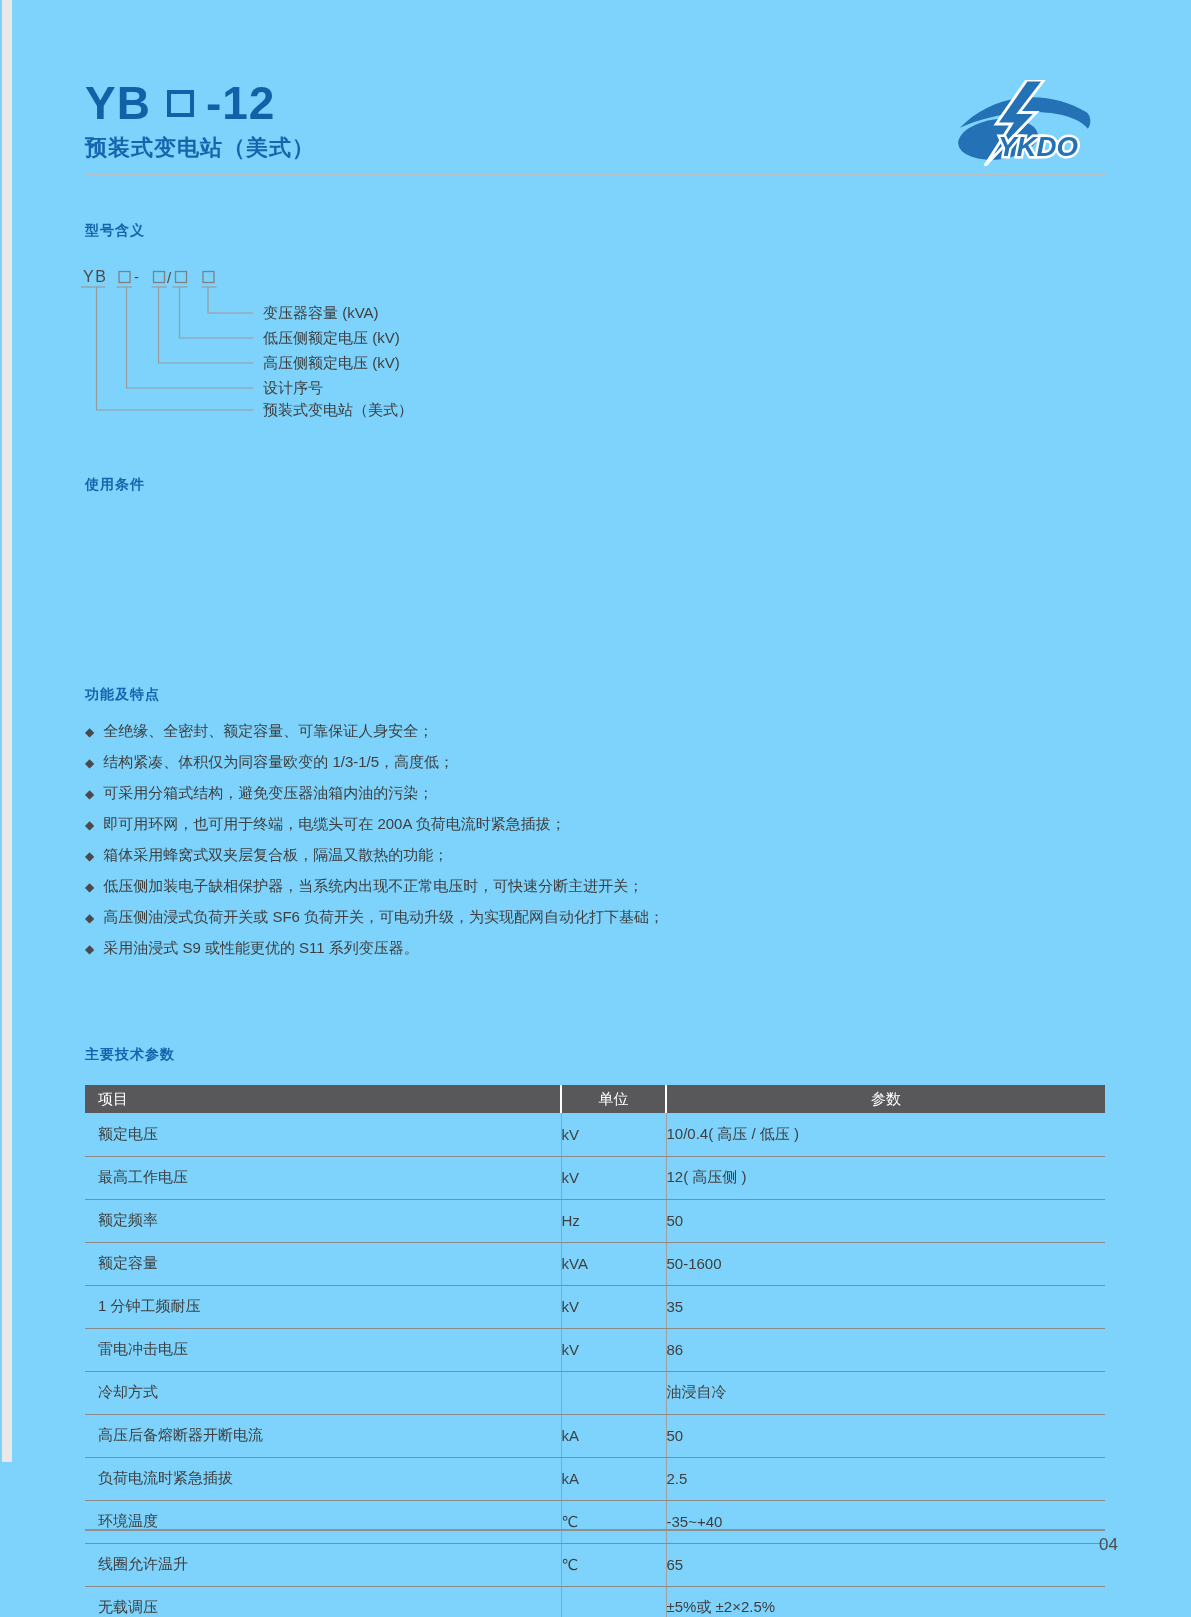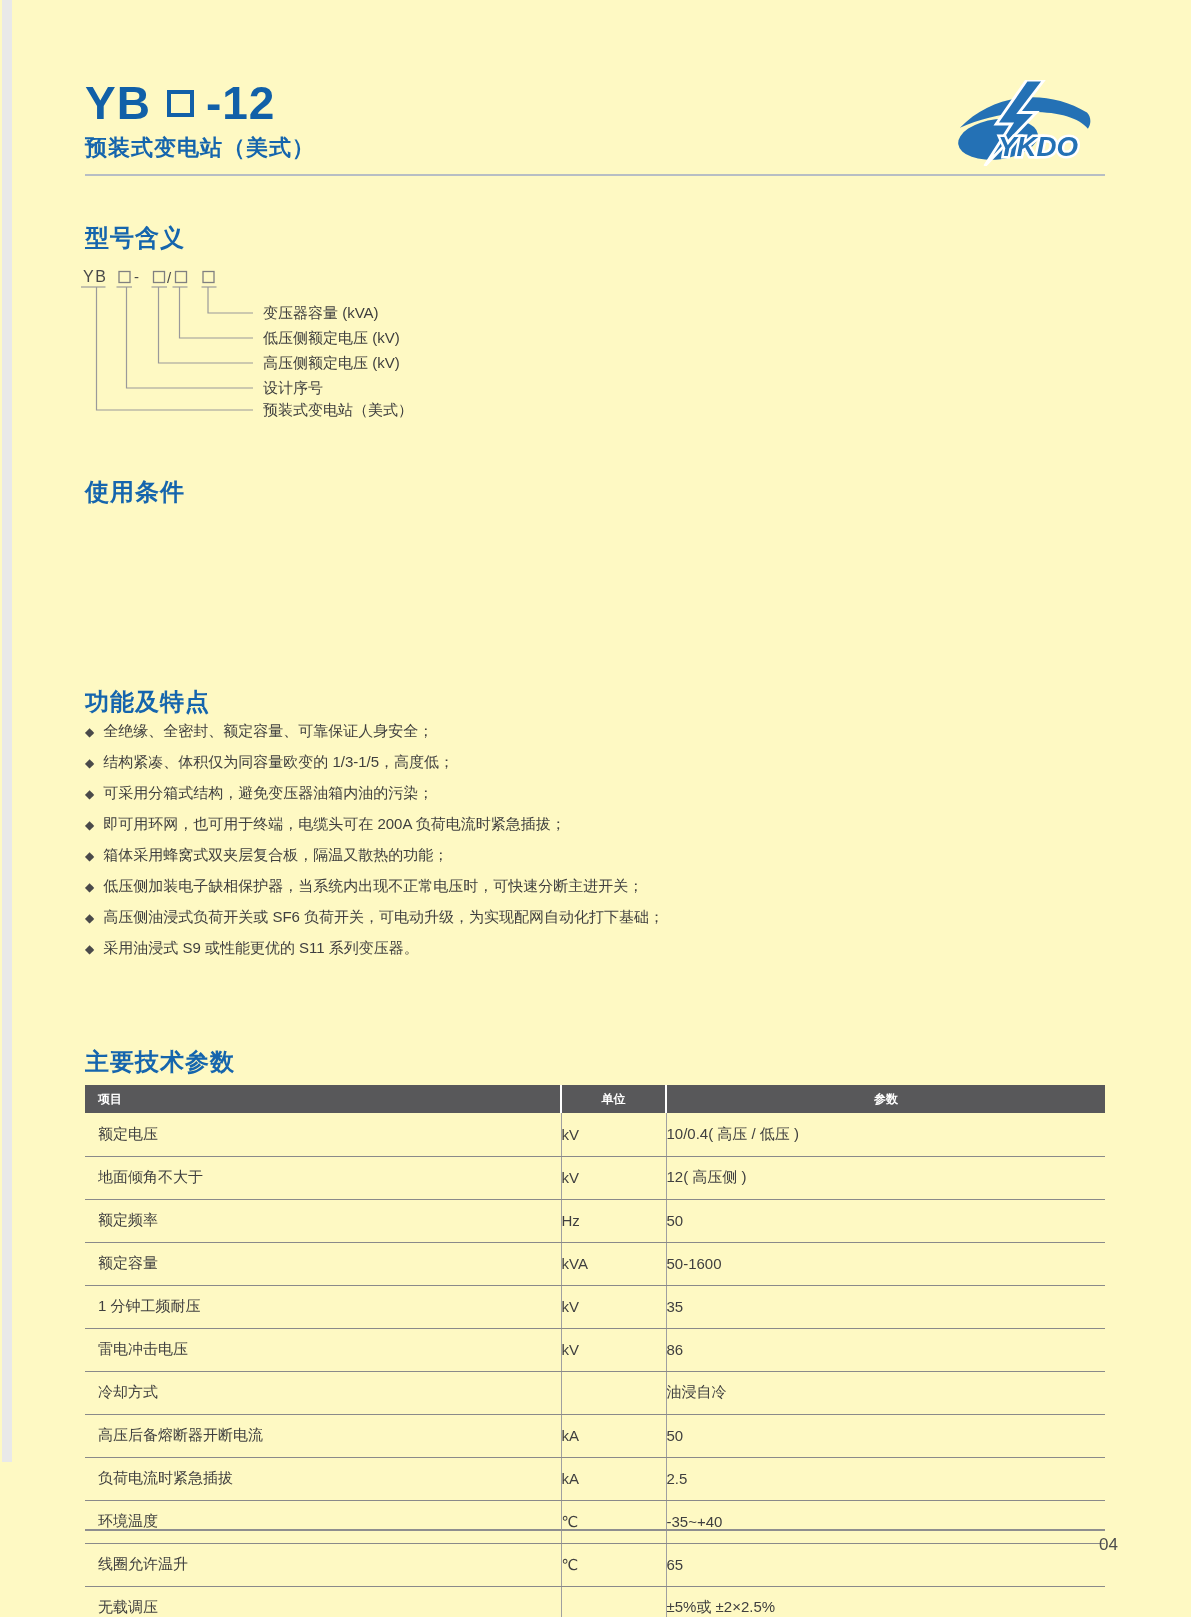--- a/index.html
+++ b/index.html
@@ -1,31 +1,31 @@
 <!DOCTYPE html>
 <html><head>
 <meta charset="utf-8">
 <style>
   * { margin: 0; padding: 0; box-sizing: border-box; }
   html,body { background:#fff; }
   body { font-family: "Liberation Sans", "DejaVu Sans", sans-serif; color:#3f3f3f; }
-  .page { position:relative; width:1191px; height:1617px; background:#fef9c3; overflow:hidden; }
+  .page { position:relative; width:1191px; height:1617px; background:#7dd3fc; overflow:hidden; }
 
   .edge-strip { position:absolute; left:2px; top:0; width:10px; height:1462px; background:#e9e9e9; }
 
   
   .title-line { position:absolute; left:85px; top:76px; display:flex; align-items:center;
                 font-size:46px; font-weight:bold; color:#1160a8; letter-spacing:1px; }
   .title-box { display:inline-block; width:27px; height:27px; border:4px solid #1160a8; margin:0 12px 0 16px; }
   .subtitle { position:absolute; left:85px; top:133px; font-size:22px; color:#1565ad; font-weight:600; letter-spacing:1px; }
   .header-rule { position:absolute; left:85px; top:174px; width:1020px; height:2px; background:#b7bec4; }
   .logo { position:absolute; left:948px; top:80px; width:148px; height:86px; }
 
   
-  .sec-heading { position:absolute; left:85px; font-size:24px; color:#1565ad; font-weight:600; letter-spacing:1px; }
+  .sec-heading { position:absolute; left:85px; font-size:14px; color:#1565ad; font-weight:600; letter-spacing:1px; }
   #h-model  { top:222px; }
   #h-cond   { top:476px; }
   #h-feat   { top:686px; }
   #h-params { top:1046px; }
 
   .diagram { position:absolute; left:80px; top:262px; width:480px; height:162px; }
   .diagram text { font-family:"Liberation Sans","DejaVu Sans",sans-serif; }
 
   
   .bullets { position:absolute; left:85px; width:1020px; list-style:none; }
@@ -34,21 +34,21 @@
   .bullets li { height:30px; line-height:30px; font-size:15px; color:#3f3f3f; white-space:nowrap; }
   #feat-list li { height:31px; line-height:31px; }
   .bullet { color:#4a4a4a; font-size:12px; margin-right:9px; }
 
   
   .params-table { position:absolute; left:85px; top:1085px; width:1020px; border-collapse:collapse; table-layout:fixed; font-size:15px; }
   .params-table col.c1 { width:476px; }
   .params-table col.c2 { width:105px; }
   .params-table col.c3 { width:439px; }
   .params-table thead tr { height:28px; }
-  .params-table th { background:#58585a; color:#fff; font-weight:bold; font-size:12px; }
+  .params-table th { background:#58585a; color:#fff; font-weight:normal; font-size:15px; }
   .params-table th:first-child { text-align:left; padding-left:13px; }
   .params-table th { text-align:center; border-right:2px solid #fff; }
   .params-table th:last-child { border-right:none; }
   .params-table tbody tr { height:43px; }
   .params-table td { border-bottom:1.5px solid #8a8a8a; color:#3f3f3f; }
   .params-table td:first-child { text-align:left; padding-left:13px; border-right:1px solid #a0a0a0; }
   .params-table td { text-align:left; }
   .params-table td:nth-child(2) { border-right:1px solid #a0a0a0; }
 
   
@@ -153,21 +153,21 @@
     </thead>
     <tbody>
 
         <tr>
           <td>额定电压</td>
           <td>kV</td>
           <td>10/0.4( 高压 / 低压 )</td>
         </tr>
 
         <tr>
-          <td>地面倾角不大于</td>
+          <td>最高工作电压</td>
           <td>kV</td>
           <td>12( 高压侧 )</td>
         </tr>
 
         <tr>
           <td>额定频率</td>
           <td>Hz</td>
           <td>50</td>
         </tr>
 

